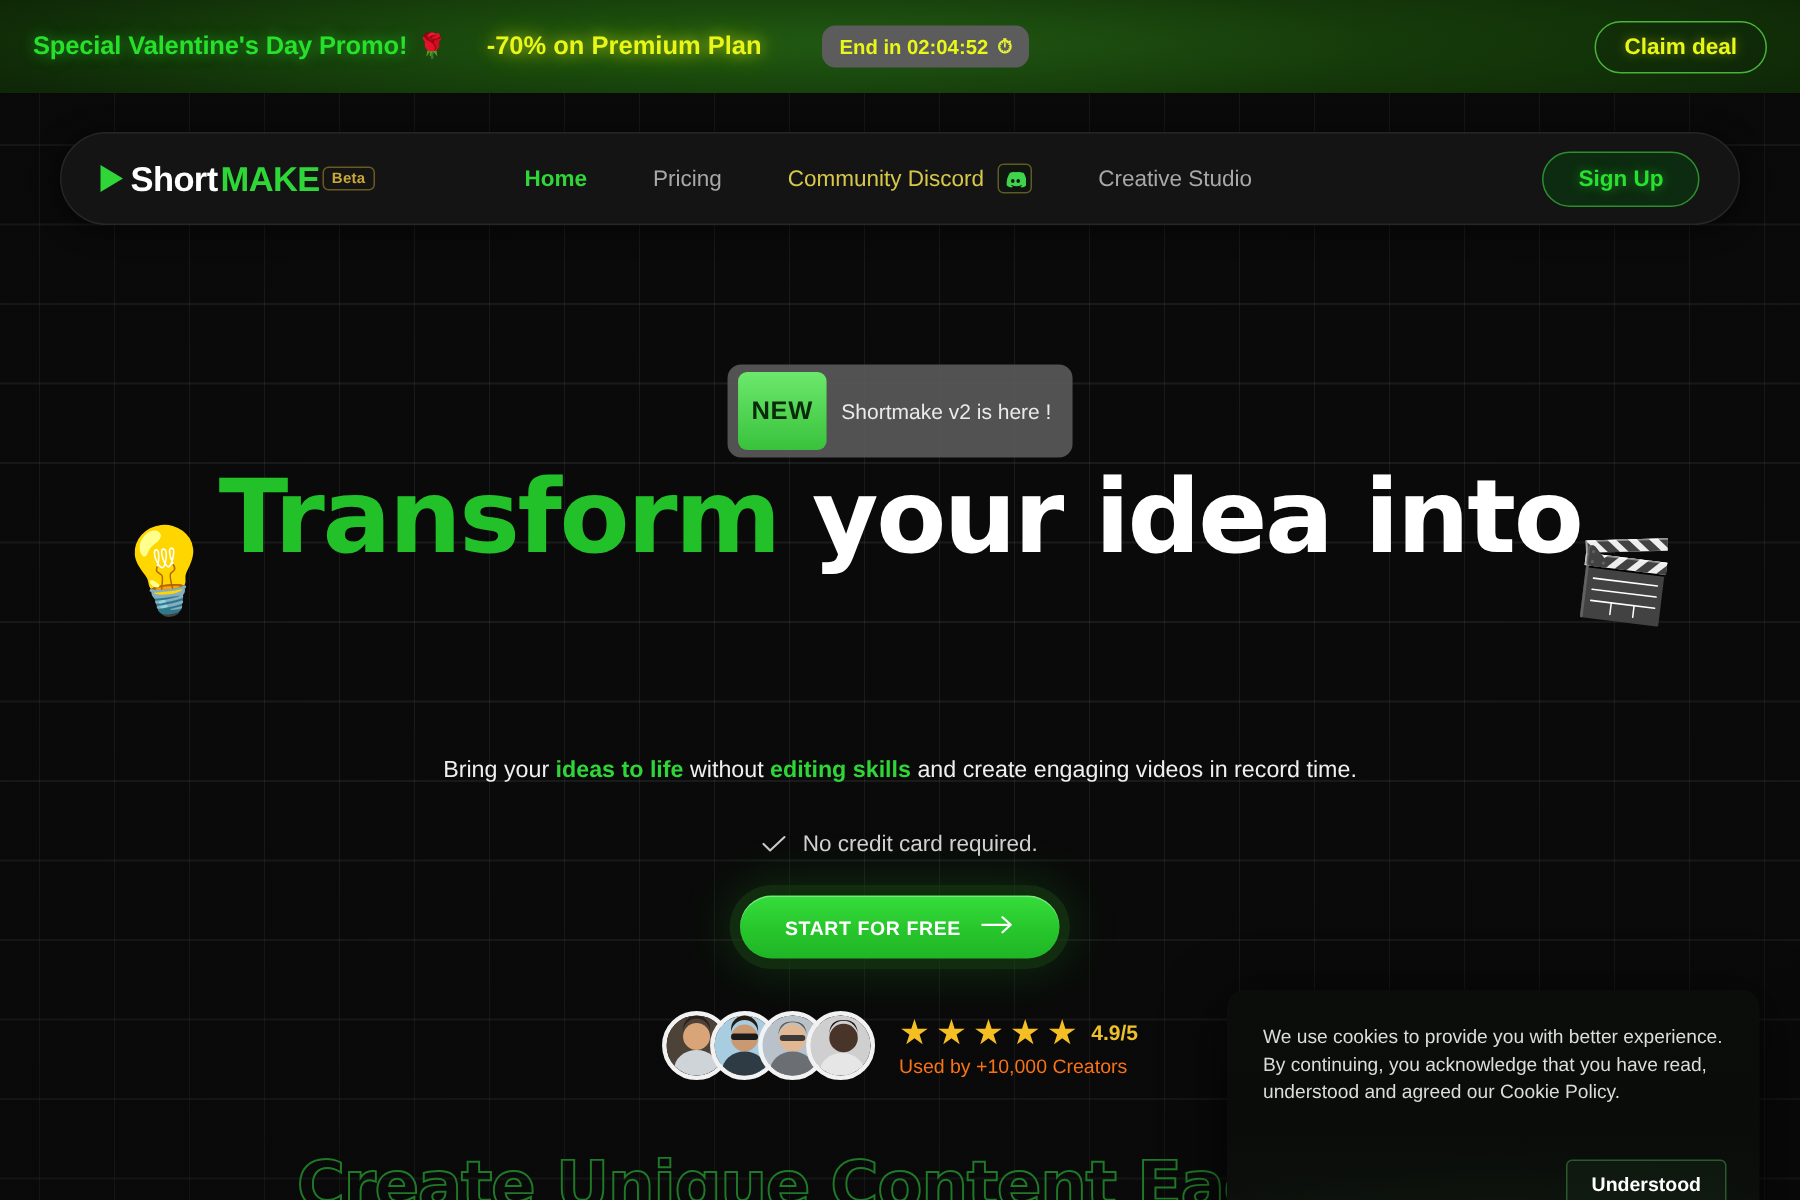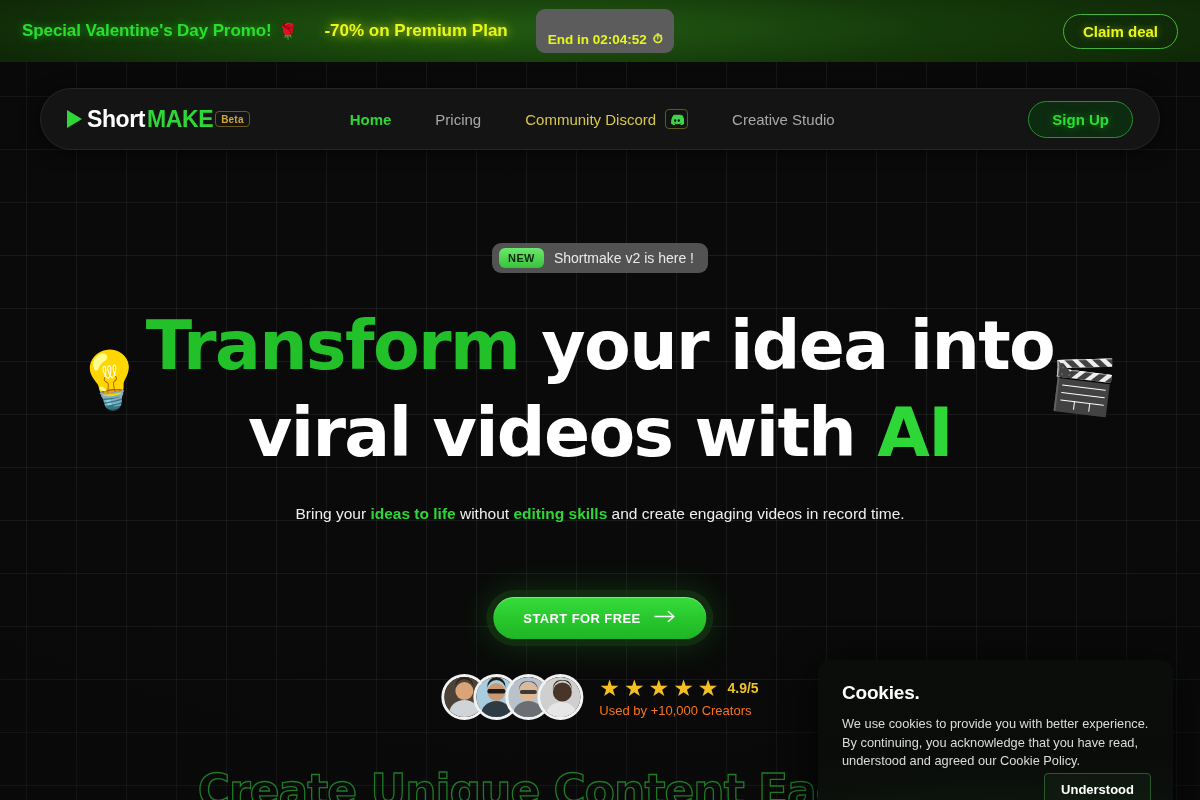--- a/index.html
+++ b/index.html
@@ -31,22 +31,22 @@
     text-shadow:0 0 9px rgba(40,220,50,.55);
     white-space:nowrap;
   }
   .promo-rose{ font-size:16px; margin-left:7px; }
   .promo-discount{
     margin-left:26px; font-size:17px; font-weight:700; color:#e8f717;
     text-shadow:0 0 10px rgba(220,240,20,.75), 0 0 22px rgba(200,230,20,.45);
     white-space:nowrap;
   }
   .promo-timer{
-    margin-left:28px; display:flex; align-items:center; gap:6px;
-    background:#5c5c5c; border-radius:9px; padding:22px 11px 6px 12px;
+    margin-left:40px; display:flex; align-items:center; gap:6px;
+    background:#5c5c5c; border-radius:9px; padding:6px 11px 6px 12px;
     font-size:13.5px; font-weight:600; color:#e8f717; white-space:nowrap;
   }
   .promo-timer .tm-emoji{ font-size:13px; filter:grayscale(.15); }
   .promo-claim{
     margin-left:auto; border:1.4px solid #49b23a; border-radius:22px;
     padding:8px 19px; font-size:15px; font-weight:700; color:#e8f717;
     background:rgba(10,30,8,.25); cursor:pointer; white-space:nowrap;
     text-shadow:0 0 7px rgba(220,240,20,.45);
     text-align:right;
   }
@@ -106,22 +106,22 @@
   }
 
   
   .new-pill{
     position:absolute; top:181px; left:50%; transform:translateX(-50%);
     display:flex; align-items:center; gap:10px;
     background:rgba(92,92,92,.88); border-radius:9px; padding:5px 14px 5px 7px; z-index:10;
   }
   .new-tag{
     background:linear-gradient(180deg,#6ce86c,#39c23c); color:#0a2a0a;
-    font-size:11px; font-weight:800; letter-spacing:.4px;
-    padding:4px 9px; border-radius:6px;
+    font-size:17px; font-weight:800; letter-spacing:.4px;
+    padding:16px 9px; border-radius:6px;
   }
   .new-txt{ font-size:14px; color:#eaeaea; }
 
   
   .headline{
     position:absolute; top:240px; left:0; width:100%; text-align:center; z-index:6;
     font-weight:800; font-size:68px; line-height:1.28; letter-spacing:-1.6px;
     font-family:"DejaVu Sans","Liberation Sans",sans-serif;
   }
   .headline .g{ color:#23c129; }
@@ -259,30 +259,34 @@
       <span class="new-tag">NEW</span>
       <span class="new-txt">Shortmake v2 is here !</span>
     </div>
 
     <div class="bulb">💡</div>
     <div class="clap">🎬</div>
 
     <div class="headline">
       <span class="g">Transform</span>
       <span class="w">your idea into</span>
-      <span class="hl2">
-        <span class="w">viral videos with</span>
-        <span class="g2">AI</span>
-      </span>
     </div>
 
     <div class="subtitle">
       <span>Bring your </span><span class="gr">ideas to life</span><span> without </span><span class="gr">editing skills</span><span> and create engaging videos in record time.</span>
     </div>
 
+    <div class="nocard">
+      <span>
+        <svg width="16" height="12" viewBox="0 0 16 12">
+            <path d="M1 5.6 5.4 10 15 1" fill="none" stroke="#c9c9c9" stroke-width="1.4" stroke-linecap="round" stroke-linejoin="round"></path>
+          </svg>
+      </span>
+      <span>No credit card required.</span>
+    </div>
 
     <div class="cta-wrap">
       <button class="cta">
         <span>START FOR FREE</span>
         <span>
           <svg width="22" height="13" viewBox="0 0 22 13">
               <path d="M0 6.5h19M14 1.5l5.5 5-5.5 5" fill="none" stroke="#ffffff" stroke-width="1.5" stroke-linecap="round" stroke-linejoin="round"></path>
             </svg>
         </span>
       </button>
@@ -334,19 +338,18 @@
           <span class="star">★</span>
           <span class="score">4.9/5</span>
         </div>
         <div class="used">Used by +10,000 Creators</div>
       </div>
     </div>
 
     <div class="outline-title">Create Unique Content Each Time</div>
 
     <div class="cookies">
-      <div class="ck-title">Cookies.</div>
       <div class="ck-body">We use cookies to provide you with better experience. By continuing, you acknowledge that you have read, understood and agreed our Cookie Policy.</div>
       <div class="ck-btn">Understood</div>
     </div>
 
   </div>
 </div>
 
 </body></html>

